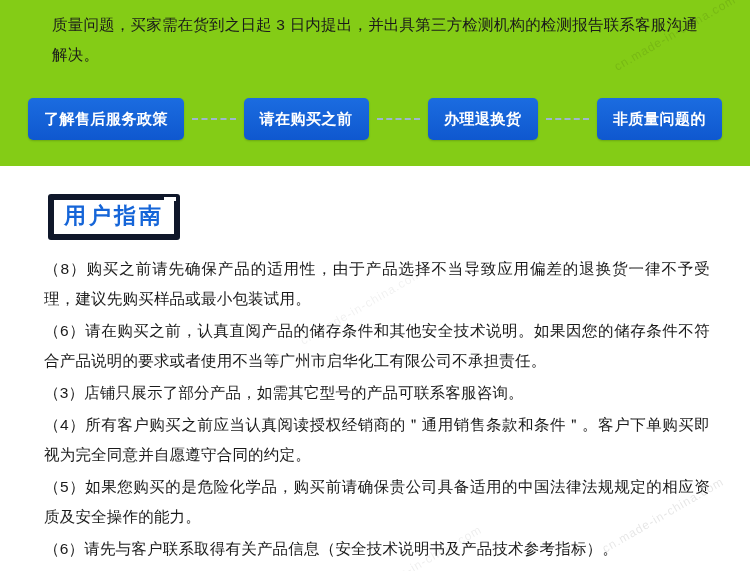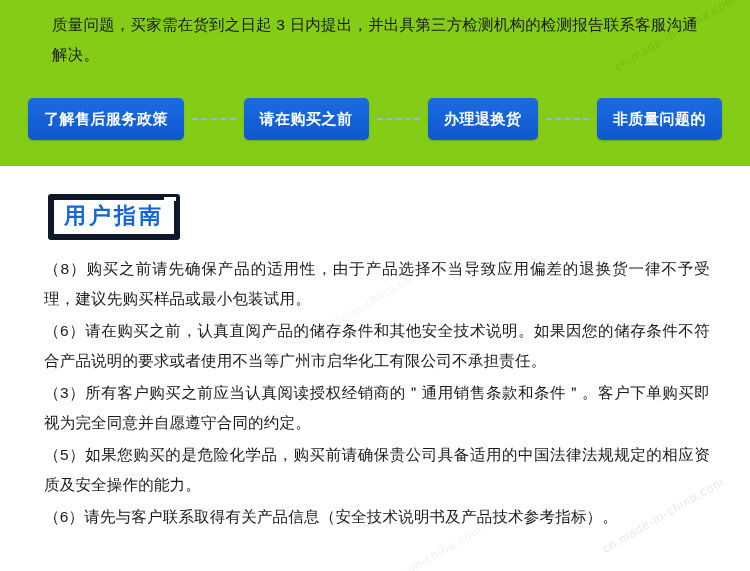--- a/index.html
+++ b/index.html
@@ -149,21 +149,22 @@
 
 <div class="guide-section">
 
   <div class="guide-title-wrap">
     <div class="guide-title">用户指南</div>
   </div>
 
   <div class="guide-list">
     <p class="guide-item">（8）购买之前请先确保产品的适用性，由于产品选择不当导致应用偏差的退换货一律不予受理，建议先购买样品或最小包装试用。</p>
     <p class="guide-item">（6）请在购买之前，认真直阅产品的储存条件和其他安全技术说明。如果因您的储存条件不符合产品说明的要求或者使用不当等广州市启华化工有限公司不承担责任。</p>
-    <p class="guide-item">（3）所有客户购买之前应当认真阅读授权经销商的＂通用销售条款和条件＂。客户下单购买即视为完全同意并自愿遵守合同的约定。</p>
+    <p class="guide-item">（3）店铺只展示了部分产品，如需其它型号的产品可联系客服咨询。</p>
+    <p class="guide-item">（4）所有客户购买之前应当认真阅读授权经销商的＂通用销售条款和条件＂。客户下单购买即视为完全同意并自愿遵守合同的约定。</p>
     <p class="guide-item">（5）如果您购买的是危险化学品，购买前请确保贵公司具备适用的中国法律法规规定的相应资质及安全操作的能力。</p>
     <p class="guide-item">（6）请先与客户联系取得有关产品信息（安全技术说明书及产品技术参考指标）。</p>
   </div>
 
 </div>
 
 <div class="wm wm-1">cn.made-in-china.com</div>
 <div class="wm wm-2">cn.made-in-china.com</div>
 <div class="wm wm-3">cn.made-in-china.com</div>
 <div class="wm wm-4">cn.made-in-china.com</div>

